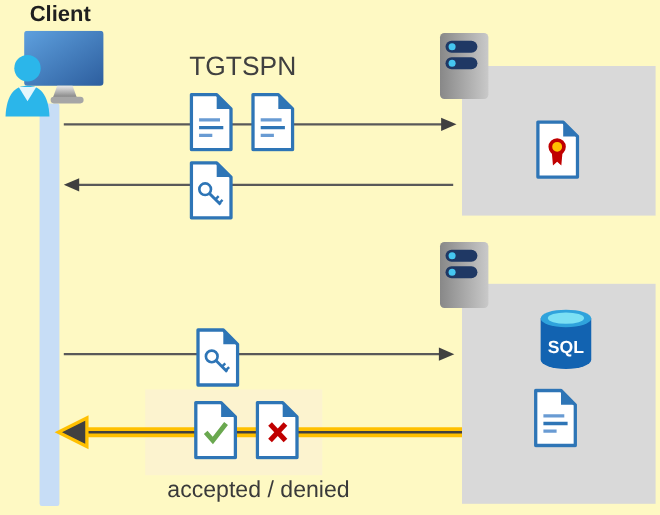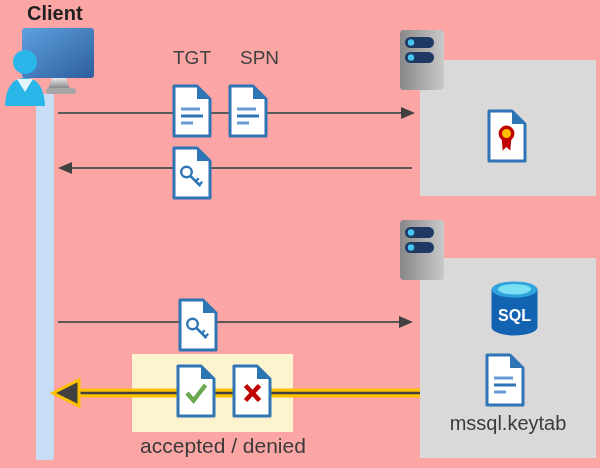--- a/index.html
+++ b/index.html
@@ -1,25 +1,25 @@
 <!DOCTYPE html>
 <html><head>
 <meta charset="utf-8">
 <style>
   html,body { margin:0; padding:0; background:#ffffff; }
   .canvas {
-    position:relative; width:600px; height:468px; background:#fca5a5;
+    position:relative; width:600px; height:468px; background:#fef9c3;
     font-family:"Liberation Sans", sans-serif; overflow:hidden;
   }
   .abs { position:absolute; }
   .gray-box { position:absolute; background:#D9D9D9; }
   .timeline { position:absolute; left:36px; top:94px; width:18px; height:366px; background:#C7DDF6; border-radius:2px; }
   .highlight { position:absolute; left:132px; top:354px; width:161px; height:78px; background:#FCF3CF; }
   .heading { position:absolute; font-weight:bold; font-size:20px; color:#1F1F1F; line-height:25px; }
-  .label { position:absolute; font-size:19px; color:#404040; }
+  .label { position:absolute; font-size:24px; color:#404040; }
   .caption { position:absolute; font-size:20px; color:#3A3A3A; }
   svg { display:block; }
 </style>
 </head>
 <body>
 
 <div class="canvas">
 
   <svg width="0" height="0" style="position:absolute" aria-hidden="true">
     <defs>
@@ -98,21 +98,21 @@
   <svg class="abs" style="left:399px; top:29px;" width="46" height="62" viewBox="0 0 46 62">
     <use href="#srv"></use>
   </svg>
   <svg class="abs" style="left:487px; top:109px;" width="40" height="54" viewBox="0 0 40 54">
     <use href="#docBase"></use>
     <path d="M14.5 28 H24.5 L23.3 41.5 L19.5 38 L15.7 41.5 Z" fill="#C00000"></path>
     <circle cx="19.5" cy="24.5" r="6.2" fill="#FFC000" stroke="#C00000" stroke-width="3.4"></circle>
   </svg>
 
   <div class="label" style="left:172px; top:47px; width:40px; text-align:center;">TGT</div>
-  <div class="label" style="left:240px; top:47px; width:40px; text-align:left;">SPN</div>
+  <div class="label" style="left:220px; top:47px; width:40px; text-align:left;">SPN</div>
   <svg class="abs" style="left:172px; top:84px;" width="40" height="54" viewBox="0 0 40 54">
     <use href="#docBase"></use>
       <use href="#docLines"></use>
   </svg>
   <svg class="abs" style="left:228px; top:84px;" width="40" height="54" viewBox="0 0 40 54">
     <use href="#docBase"></use>
       <use href="#docLines"></use>
   </svg>
 
   <svg class="abs" style="left:172px; top:146px;" width="40" height="54" viewBox="0 0 40 54">
@@ -126,31 +126,30 @@
   <svg class="abs" style="left:488px; top:280px;" width="53" height="57" viewBox="0 0 53 57">
     <path d="M3.5 9.5 V47 a23 8.5 0 0 0 46 0 V9.5 Z" fill="#1263B1"></path>
     <ellipse cx="26.5" cy="9.5" rx="23" ry="8" fill="#2FA3DC"></ellipse>
     <ellipse cx="26.5" cy="9.2" rx="16.5" ry="5.2" fill="#7BE0F4"></ellipse>
     <text x="26.5" y="41" text-anchor="middle" font-size="16" font-weight="bold" fill="#FFFFFF" font-family="Liberation Sans, sans-serif">SQL</text>
   </svg>
   <svg class="abs" style="left:485px; top:353px;" width="40" height="54" viewBox="0 0 40 54">
     <use href="#docBase"></use>
       <use href="#docLines"></use>
   </svg>
-  <div class="caption" style="left:420px; top:412px; width:176px; text-align:center;">mssql.keytab</div>
 
   <svg class="abs" style="left:178px; top:298px;" width="40" height="54" viewBox="0 0 40 54">
     <use href="#docBase"></use>
       <use href="#keyGlyph"></use>
   </svg>
 
   <svg class="abs" style="left:176px; top:364px;" width="40" height="54" viewBox="0 0 40 54">
     <use href="#docBase"></use>
     <path d="M11 29 L17.5 36.5 L29.5 21" fill="none" stroke="#6AA84F" stroke-width="4.4"></path>
   </svg>
   <svg class="abs" style="left:232px; top:364px;" width="40" height="54" viewBox="0 0 40 54">
     <use href="#docBase"></use>
     <path d="M13.5 21.5 L27.5 36.5" stroke="#C00000" stroke-width="4.6"></path>
     <path d="M27.5 21.5 L13.5 36.5" stroke="#C00000" stroke-width="4.6"></path>
   </svg>
-  <div class="caption" style="left:118px; top:434px; width:210px; text-align:center; font-size:21px;">accepted / denied</div>
+  <div class="caption" style="left:130px; top:434px; width:210px; text-align:center; font-size:21px;">accepted / denied</div>
 
 </div>
 
 </body></html>

